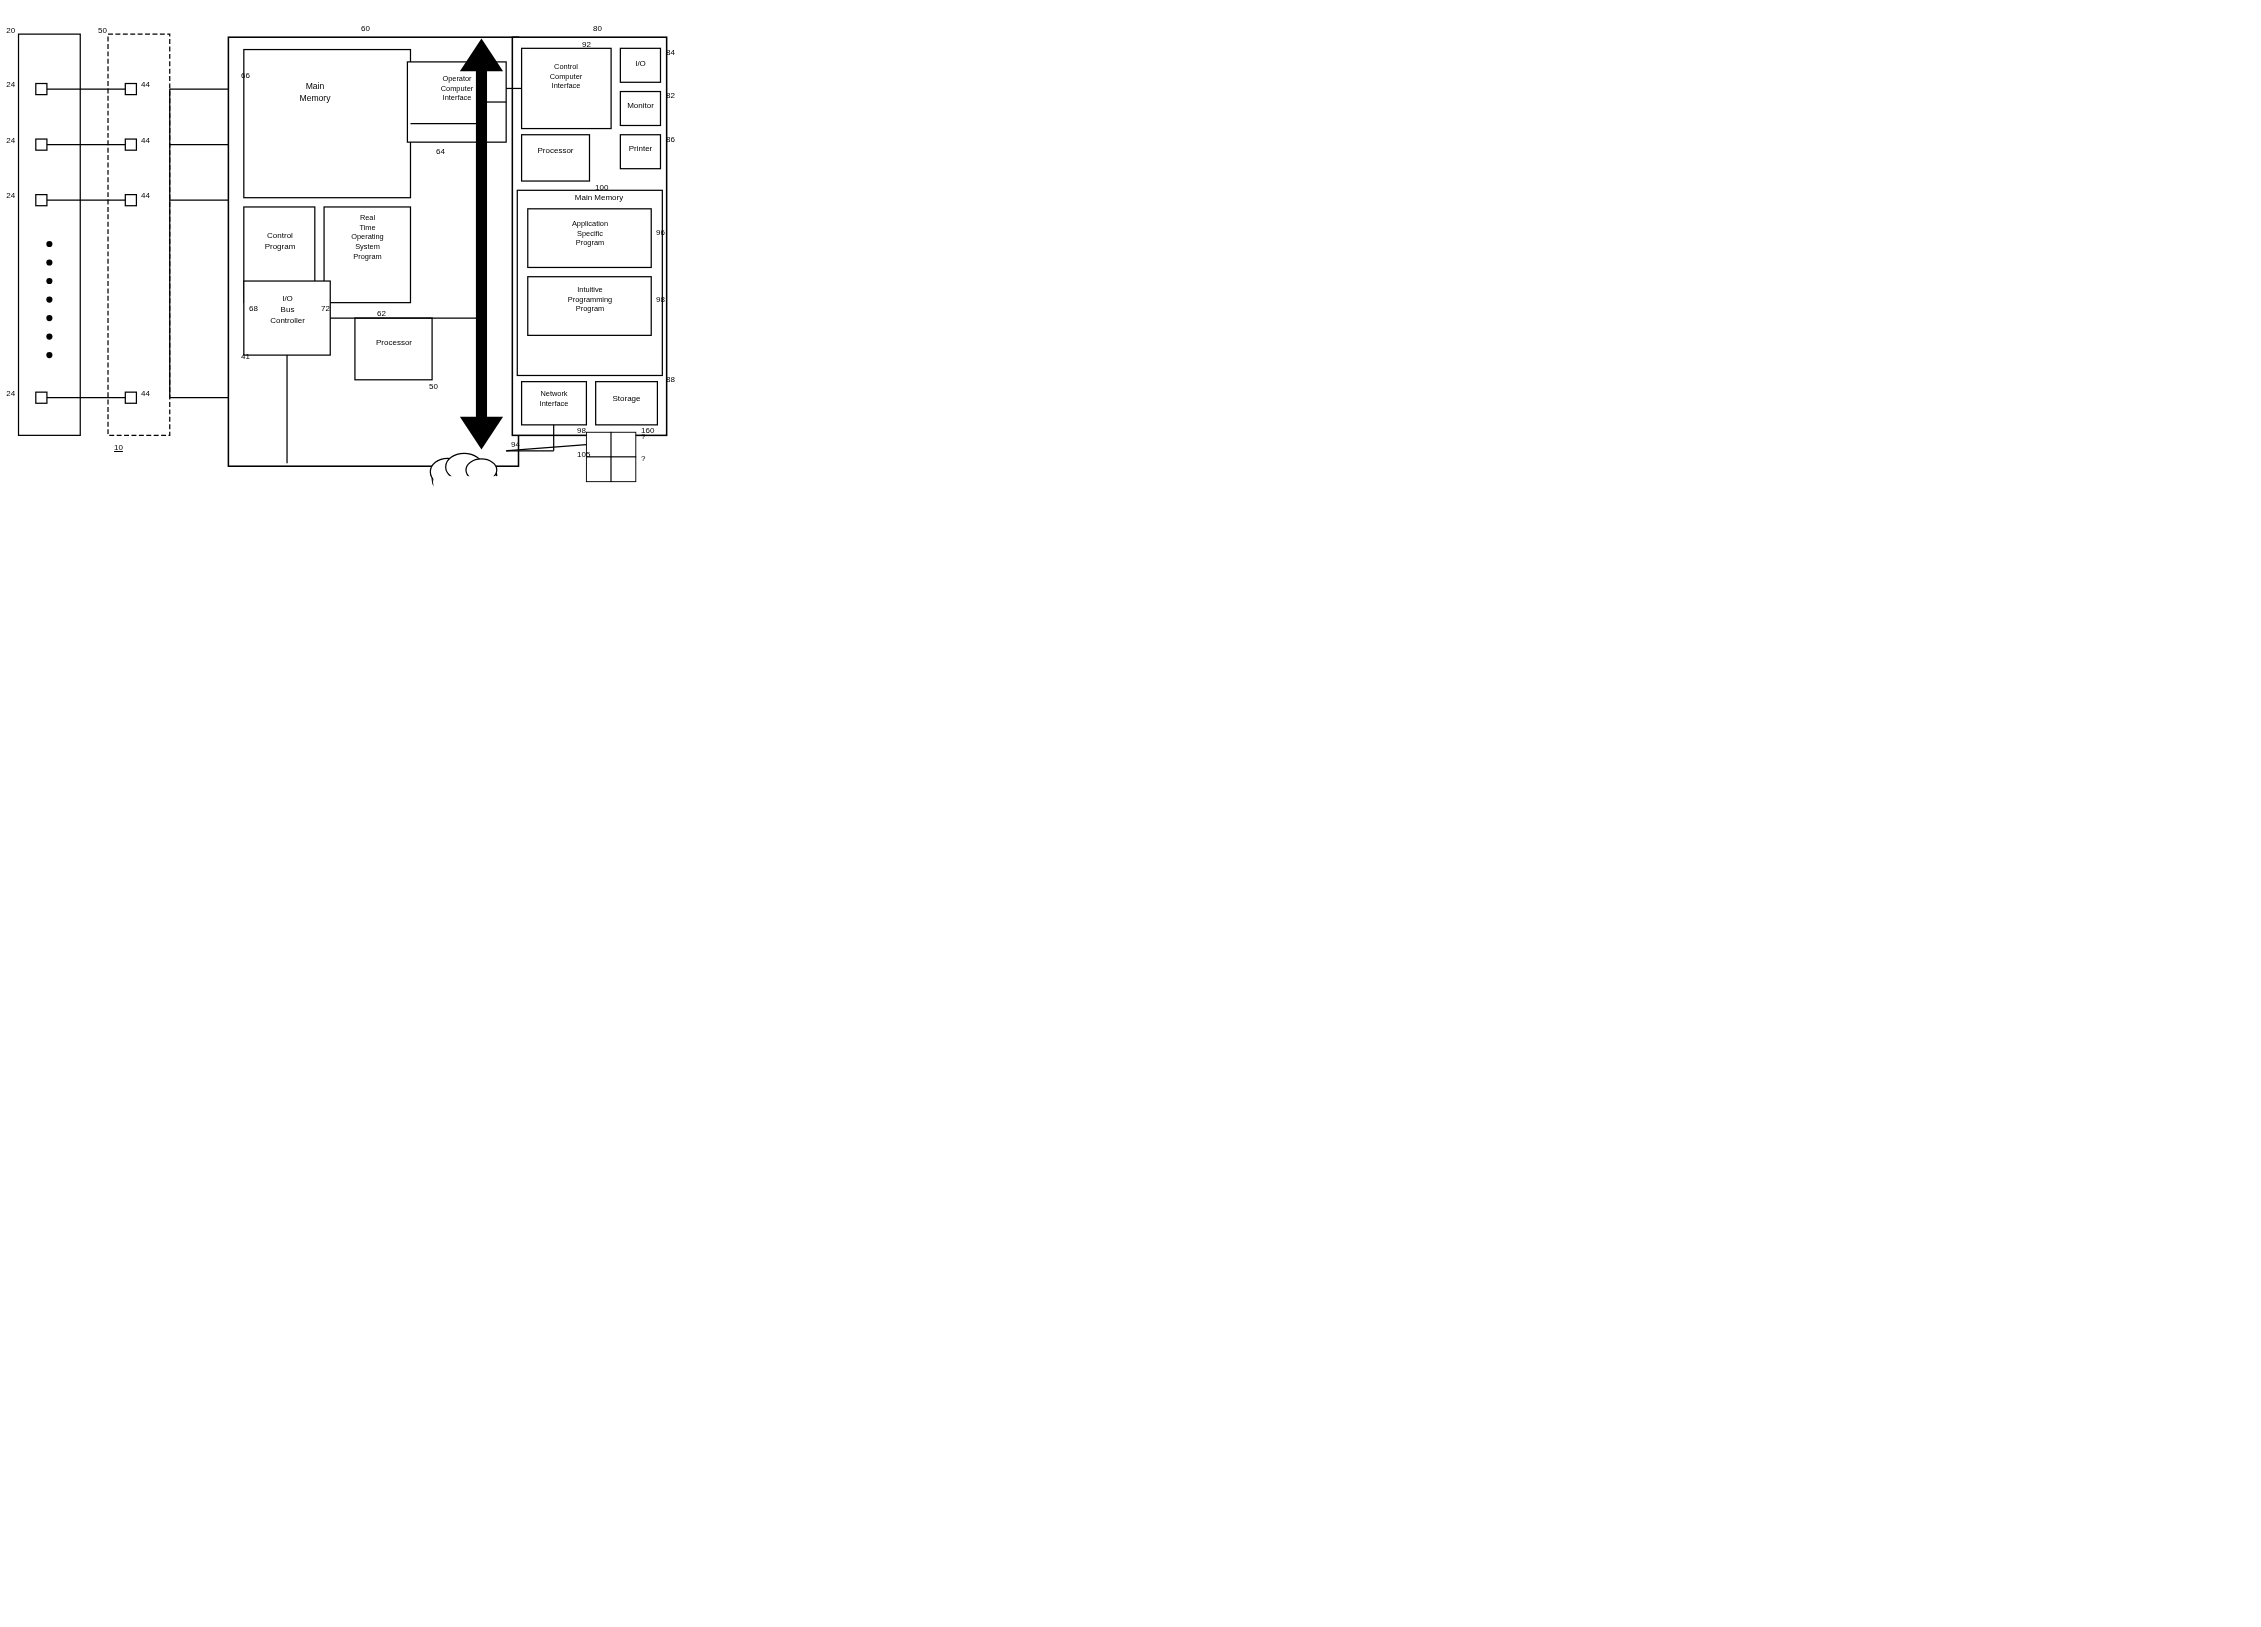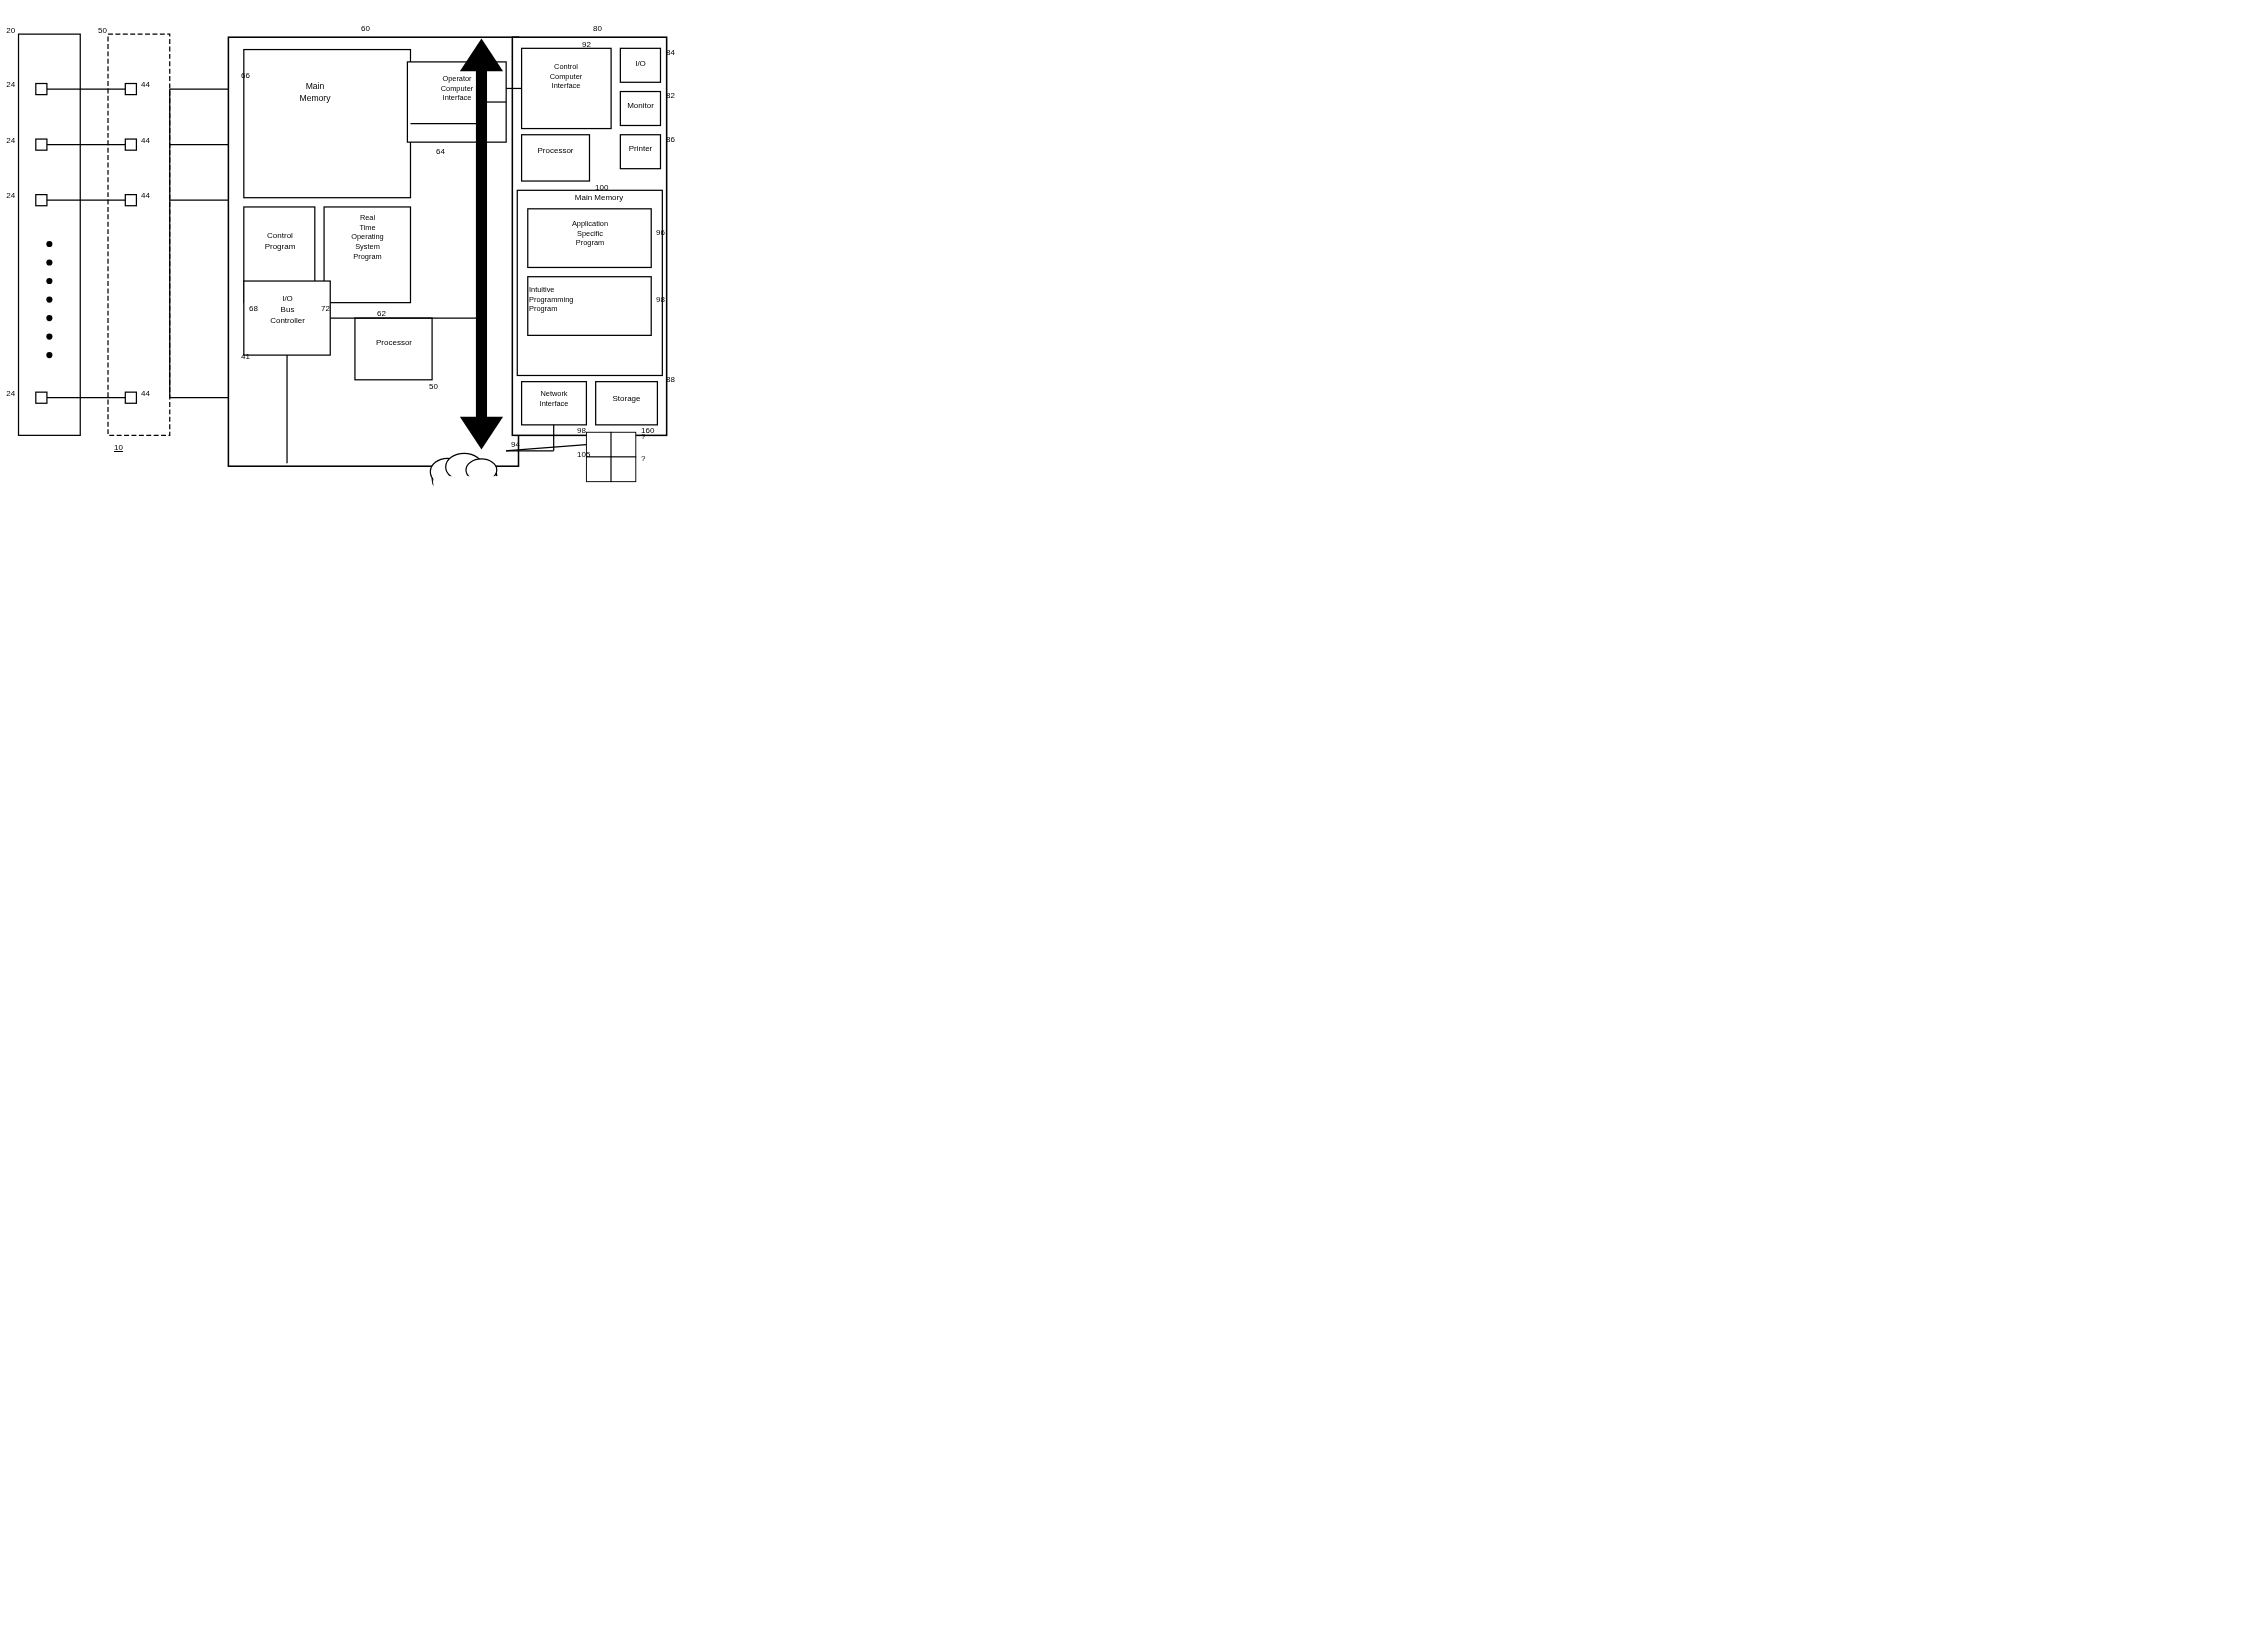--- a/index.html
+++ b/index.html
@@ -232,21 +232,21 @@
   <div style="position:absolute;left:621px;top:101px;width:39px;text-align:center;font-size:8px;">Monitor</div>
 
   <div style="position:absolute;left:621px;top:144px;width:39px;text-align:center;font-size:8px;">Printer</div>
 
   <div style="position:absolute;left:522px;top:146px;width:67px;text-align:center;font-size:8px;">Processor</div>
 
   <div style="position:absolute;left:519px;top:193px;width:160px;text-align:center;font-size:8px;">Main Memory</div>
 
   <div style="position:absolute;left:529px;top:219px;width:122px;text-align:center;font-size:7.4px;line-height:1.3;">Application<br>Specific<br>Program</div>
 
-  <div style="position:absolute;left:529px;top:285px;width:122px;text-align:left;font-size:7.4px;line-height:1.3;">Intuitive<br>Programming<br>Program</div>
+  <div style="position:absolute;left:529px;top:285px;width:122px;text-align:center;font-size:7.4px;line-height:1.3;">Intuitive<br>Programming<br>Program</div>
 
   <div style="position:absolute;left:522px;top:389px;width:64px;text-align:center;font-size:7.4px;line-height:1.3;">Network<br>Interface</div>
 
   <div style="position:absolute;left:596px;top:394px;width:61px;text-align:center;font-size:8px;">Storage</div>
 
   <div style="position:absolute;left:446px;top:479px;width:56px;text-align:center;font-size:8.6px;">Network</div>
 
   <svg style="position:absolute;left:426px;top:442px;" width="80" height="56" viewBox="0 0 130 90">
     <ellipse cx="50" cy="60" rx="40" ry="28" fill="white" stroke="black" stroke-width="2"></ellipse>
     <ellipse cx="80" cy="55" rx="35" ry="25" fill="white" stroke="black" stroke-width="2"></ellipse>

